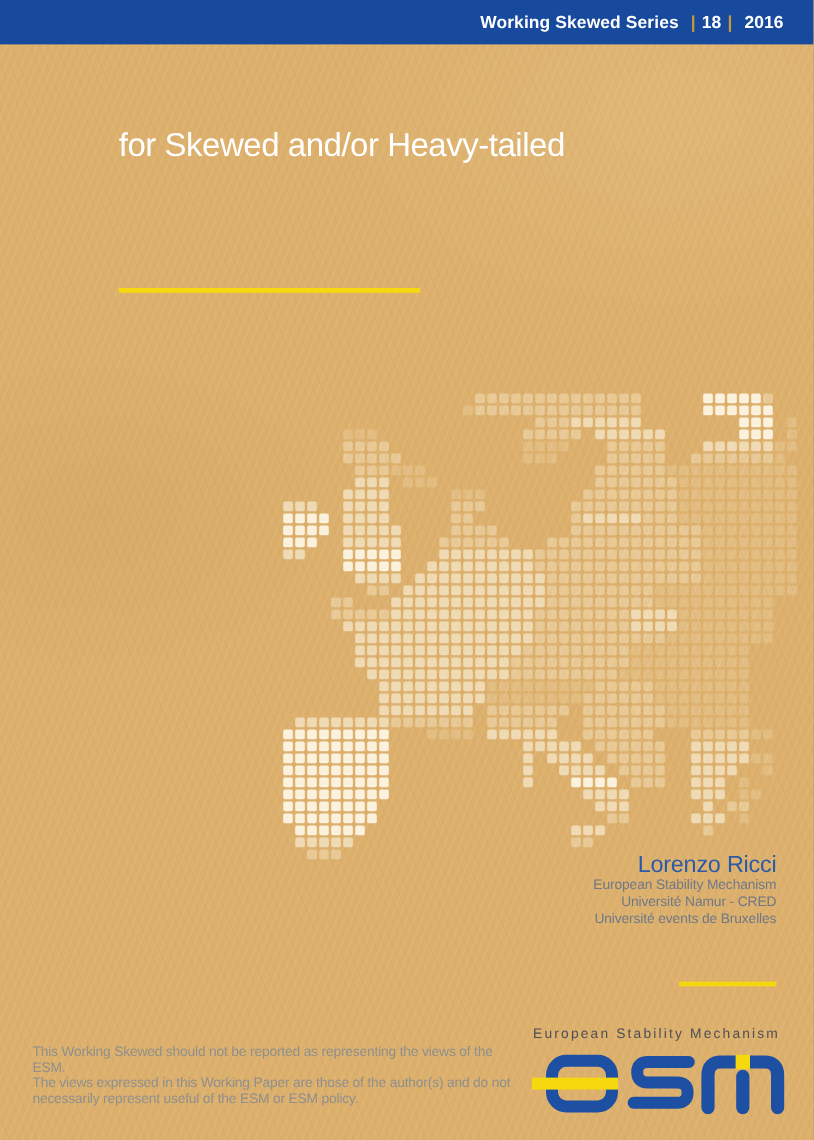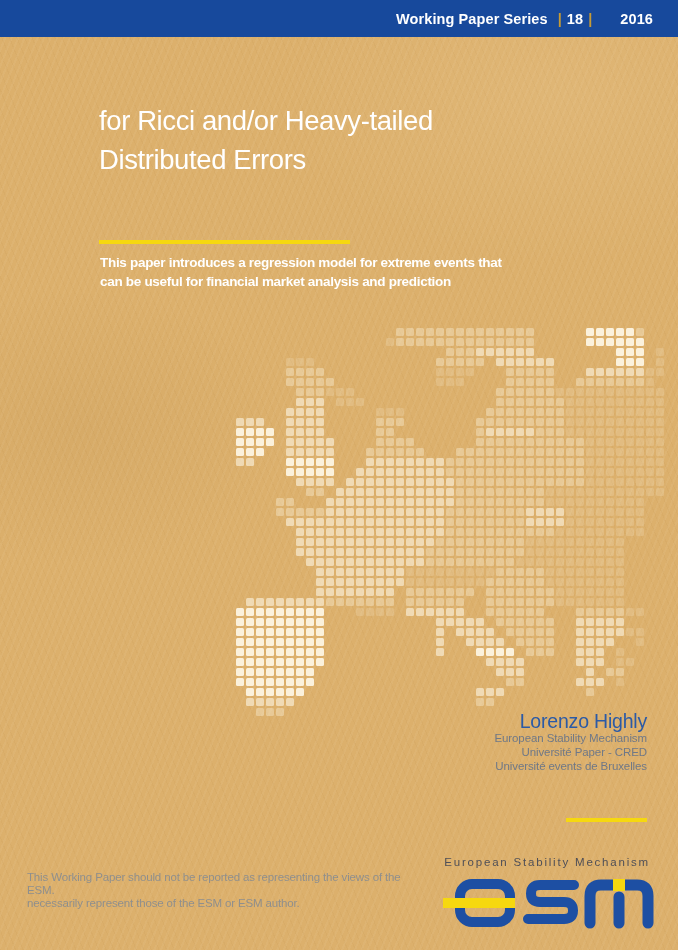--- a/index.html
+++ b/index.html
@@ -15,21 +15,21 @@
   }
   
   .topbar{
     position:absolute;left:0;top:0;width:678px;height:37px;background:#17499c;
     display:flex;align-items:center;justify-content:flex-end;
     padding-right:25px;box-sizing:border-box;
     color:#fff;font-size:14.5px;font-weight:bold;letter-spacing:0.1px;
   }
   .topbar .pipe{color:#c69b35;margin:0 5px;font-weight:bold;}
   .topbar .series{margin-right:5px;}
-  .topbar .year{margin-left:23px;}
+  .topbar .year{margin-left:5px;}
   
   .title{
     position:absolute;left:99px;top:101px;width:540px;
     color:#ffffff;font-size:27.5px;line-height:39px;letter-spacing:-0.4px;font-weight:normal;
   }
   .rule{background:#f6d80f;height:4px;position:absolute;}
   .rule-title{left:99px;top:240px;width:251px;}
   .subtitle{
     position:absolute;left:100px;top:253px;width:430px;
     color:#ffffff;font-size:13.5px;font-weight:bold;line-height:19px;letter-spacing:-0.3px;
@@ -55,38 +55,33 @@
     color:#4f4f57;font-size:11.5px;letter-spacing:1.8px;
   }
   .esm-logo{position:absolute;left:443px;top:877px;}
 </style>
 </head>
 <body>
 
 <div class="page">
 
   <div class="topbar">
-    <span class="series">Working Paper Series</span>
+    <span class="series">Working Skewed Series</span>
     <span class="pipe">|</span>
     <span>18</span>
     <span class="pipe">|</span>
     <span class="year">2016</span>
   </div>
 
   <div class="title">
-    <div>for Ricci and/or Heavy-tailed</div>
-    <div>Distributed Errors</div>
+    <div>for Skewed and/or Heavy-tailed</div>
   </div>
 
   <div class="rule rule-title"></div>
 
-  <div class="subtitle">
-    <div>This paper introduces a regression model for extreme events that</div>
-    <div>can be useful for financial market analysis and prediction</div>
-  </div>
 
   <div class="map" id="europe-map">
       <div class="mc l2" style="left: 160px; top: 0px;"></div>
       <div class="mc l2" style="left: 170px; top: 0px;"></div>
       <div class="mc l2" style="left: 180px; top: 0px;"></div>
       <div class="mc l2" style="left: 190px; top: 0px;"></div>
       <div class="mc l2" style="left: 200px; top: 0px;"></div>
       <div class="mc l2" style="left: 210px; top: 0px;"></div>
       <div class="mc l2" style="left: 220px; top: 0px;"></div>
       <div class="mc l2" style="left: 230px; top: 0px;"></div>
@@ -1091,31 +1086,32 @@
       <div class="mc l3" style="left: 40px; top: 370px;"></div>
       <div class="mc l3" style="left: 50px; top: 370px;"></div>
       <div class="mc l2" style="left: 240px; top: 370px;"></div>
       <div class="mc l2" style="left: 250px; top: 370px;"></div>
       <div class="mc l2" style="left: 20px; top: 380px;"></div>
       <div class="mc l2" style="left: 30px; top: 380px;"></div>
       <div class="mc l2" style="left: 40px; top: 380px;"></div>
     </div>
 
   <div class="authors">
-    <div class="author-name">Lorenzo Highly</div>
+    <div class="author-name">Lorenzo Ricci</div>
     <div class="author-affil">European Stability Mechanism</div>
-    <div class="author-affil">Université Paper - CRED</div>
+    <div class="author-affil">Université Namur - CRED</div>
     <div class="author-affil">Université events de Bruxelles</div>
   </div>
 
   <div class="rule rule-authors"></div>
 
   <div class="disclaimer">
-    <div class="disclaimer-line">This Working Paper should not be reported as representing the views of the ESM.</div>
-    <div class="disclaimer-line">necessarily represent those of the ESM or ESM author.</div>
+    <div class="disclaimer-line">This Working Skewed should not be reported as representing the views of the ESM.</div>
+    <div class="disclaimer-line">The views expressed in this Working Paper are those of the author(s) and do not</div>
+    <div class="disclaimer-line">necessarily represent useful of the ESM or ESM policy.</div>
   </div>
 
   <div class="esm-org">European Stability Mechanism</div>
 
   <svg class="esm-logo" width="215" height="52" viewBox="0 0 215 52" aria-label="esm">
 
     <rect x="17" y="7" width="50" height="38" rx="12" fill="none" stroke="#1d4fa3" stroke-width="10"></rect>
 
     <rect x="0" y="21" width="72" height="10" fill="#f6d80f"></rect>
 

